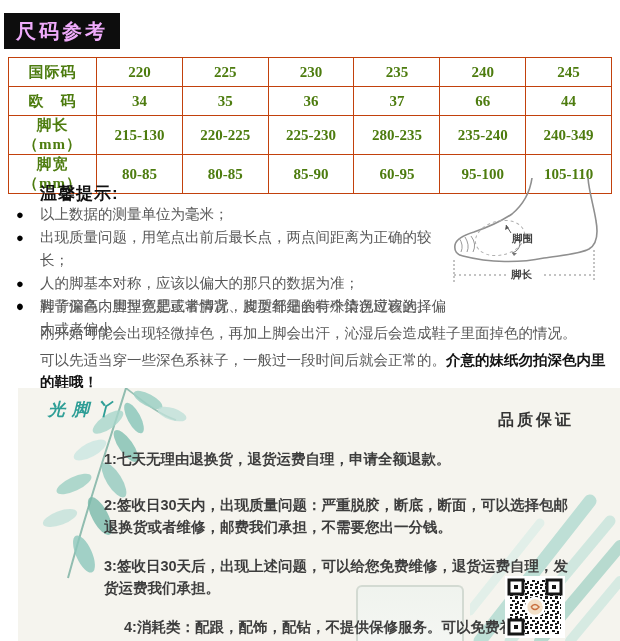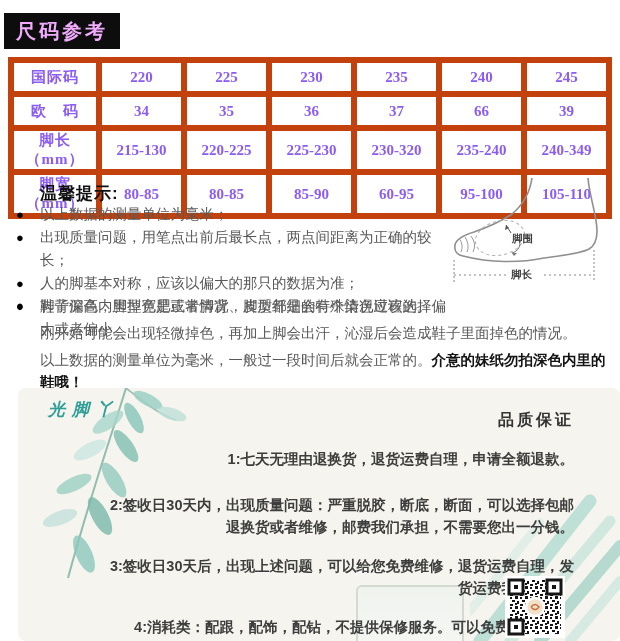--- a/index.html
+++ b/index.html
@@ -13,22 +13,22 @@
     background:#0d0d0d;color:#f0abfc;font-size:20px;font-weight:700;
     letter-spacing:3px;line-height:36px;
   }
   
   table.size{
     position:absolute;left:8px;top:57px;width:604px;height:115px;
     border-collapse:collapse;table-layout:fixed;
     font-family:"Liberation Serif", serif;
   }
   table.size td{
-    border:6px solid #c2410c;text-align:center;vertical-align:middle;
-    font-size:15px;font-weight:700;color:#8b5cf6;height:28px;padding:0;
+    border:1px solid #c2410c;text-align:center;vertical-align:middle;
+    font-size:15px;font-weight:700;color:#4d7c0f;height:28px;padding:0;
   }
   table.size td.rowhead{font-size:15px;letter-spacing:1px;}
   
   .tips-heading{
     position:absolute;left:8px;top:182px;font-size:17px;font-weight:700;color:#101010;
     letter-spacing:1px;
     margin-left:32px;
   }
   .tips-list{position:absolute;left:16px;top:203px;width:440px;}
   .tip-row{display:flex;line-height:23px;font-size:14.5px;color:#585858;}
@@ -44,33 +44,32 @@
   .bottom{
     position:absolute;left:18px;top:388px;width:602px;height:253px;
     background-color:#f5f4ee;
     background-image:
       radial-gradient(#e6e4d9 1px, transparent 1.5px),
       radial-gradient(#ecead f0 1px, transparent 1.4px),
       radial-gradient(#eae8dd 1px, transparent 1.3px);
     background-size:41px 33px,57px 47px,29px 61px;
     background-position:3px 7px,21px 25px,11px 15px;
     overflow:hidden;
-    border-radius:8px;
   }
   .brand{
     position:absolute;left:30px;top:10px;font-size:17px;font-weight:700;
     font-style:italic;color:#2e9e96;letter-spacing:7px;z-index:4;
   }
   .g-title{
     position:absolute;left:86px;top:22px;width:470px;text-align:right;
     font-size:16px;font-weight:700;color:#333;letter-spacing:3px;z-index:3;
   }
   .g-items{position:absolute;left:86px;top:60px;width:470px;z-index:3;}
   .g-item{
-    text-align:right;font-size:14.5px;font-weight:700;color:#3d3d3d;
+    text-align:left;font-size:14.5px;font-weight:700;color:#3d3d3d;
     line-height:22px;margin-bottom:17px;
   }
   .leaf-left{position:absolute;left:8px;top:0;z-index:1;}
   .palm-right{position:absolute;right:0;bottom:0;z-index:1;}
   .glass{
     position:absolute;left:338px;bottom:0;width:104px;height:54px;z-index:2;
     border:2px solid #d3dad2;border-bottom:none;border-radius:6px 6px 0 0;
     background:linear-gradient(180deg, rgba(235,242,238,.55), rgba(244,247,244,.75));
   }
   .qr{position:absolute;left:487px;top:188px;width:60px;height:62px;z-index:3;}
@@ -102,28 +101,28 @@
       <td>240</td>
       <td>245</td>
     </tr>
     <tr>
       <td class="rowhead">欧　码</td>
       <td>34</td>
       <td>35</td>
       <td>36</td>
       <td>37</td>
       <td>66</td>
-      <td>39</td>
+      <td>44</td>
     </tr>
     <tr>
       <td class="rowhead">脚长（mm）</td>
       <td>215-130</td>
       <td>220-225</td>
       <td>225-230</td>
-      <td>230-320</td>
+      <td>280-235</td>
       <td>235-240</td>
       <td>240-349</td>
     </tr>
     <tr>
       <td class="rowhead">脚宽（mm）</td>
       <td>80-85</td>
       <td>80-85</td>
       <td>85-90</td>
       <td>60-95</td>
       <td>95-100</td>
@@ -155,21 +154,21 @@
 
   <div class="tips-note">
     <div class="note-row">
       <span class="dot">●</span>
       <span>鞋子深色内里掉色是正常情况，皮质都是会有个染色过程的。</span>
     </div>
     <div class="note-row note-cont">
       <span>刚开始可能会出现轻微掉色，再加上脚会出汗，沁湿后会造成鞋子里面掉色的情况。</span>
     </div>
     <div class="note-row note-cont">
-      <span><span>以上数据的测量单位为毫米，一般过一段时间后就会正常的。</span><span class="note-bold">介意的妹纸勿拍深色内里的鞋哦！</span></span>
+      <span><span>可以先适当穿一些深色系袜子，一般过一段时间后就会正常的。</span><span class="note-bold">介意的妹纸勿拍深色内里的鞋哦！</span></span>
     </div>
   </div>
 
   <svg class="foot-diagram" viewBox="0 0 170 115" xmlns="http://www.w3.org/2000/svg">
     <path d="M 84 0 C 82 14 76 26 64 36 C 52 44 38 50 26 54 C 16 57 8 61 7 67 C 6 73 9 77 15 78 C 42 85 72 85 96 80 C 116 77 132 76 141 71 C 149 66 150 54 148 43 C 146 29 141 14 140 0" fill="none" stroke="#8f8f8f" stroke-width="1.6" stroke-linecap="round"></path>
     <path d="M 11 60 q 5 7 2 14 M 17 59 q 5 8 2 15 M 23 58 q 6 8 2 16" fill="none" stroke="#9a9a9a" stroke-width="1"></path>
     <ellipse cx="52" cy="60" rx="25" ry="17" transform="rotate(-14 52 60)" fill="none" stroke="#b0b0b0" stroke-width="1" stroke-dasharray="3 3"></ellipse>
     <path d="M 63 55 L 58 47" stroke="#555" stroke-width="1" fill="none"></path>
     <path d="M 58 47 l -1 5 l 4 -2 z" fill="#555"></path>
     <path d="M 72 66 a 11 11 0 0 1 -8 9" stroke="#777" stroke-width="1" fill="none"></path>

